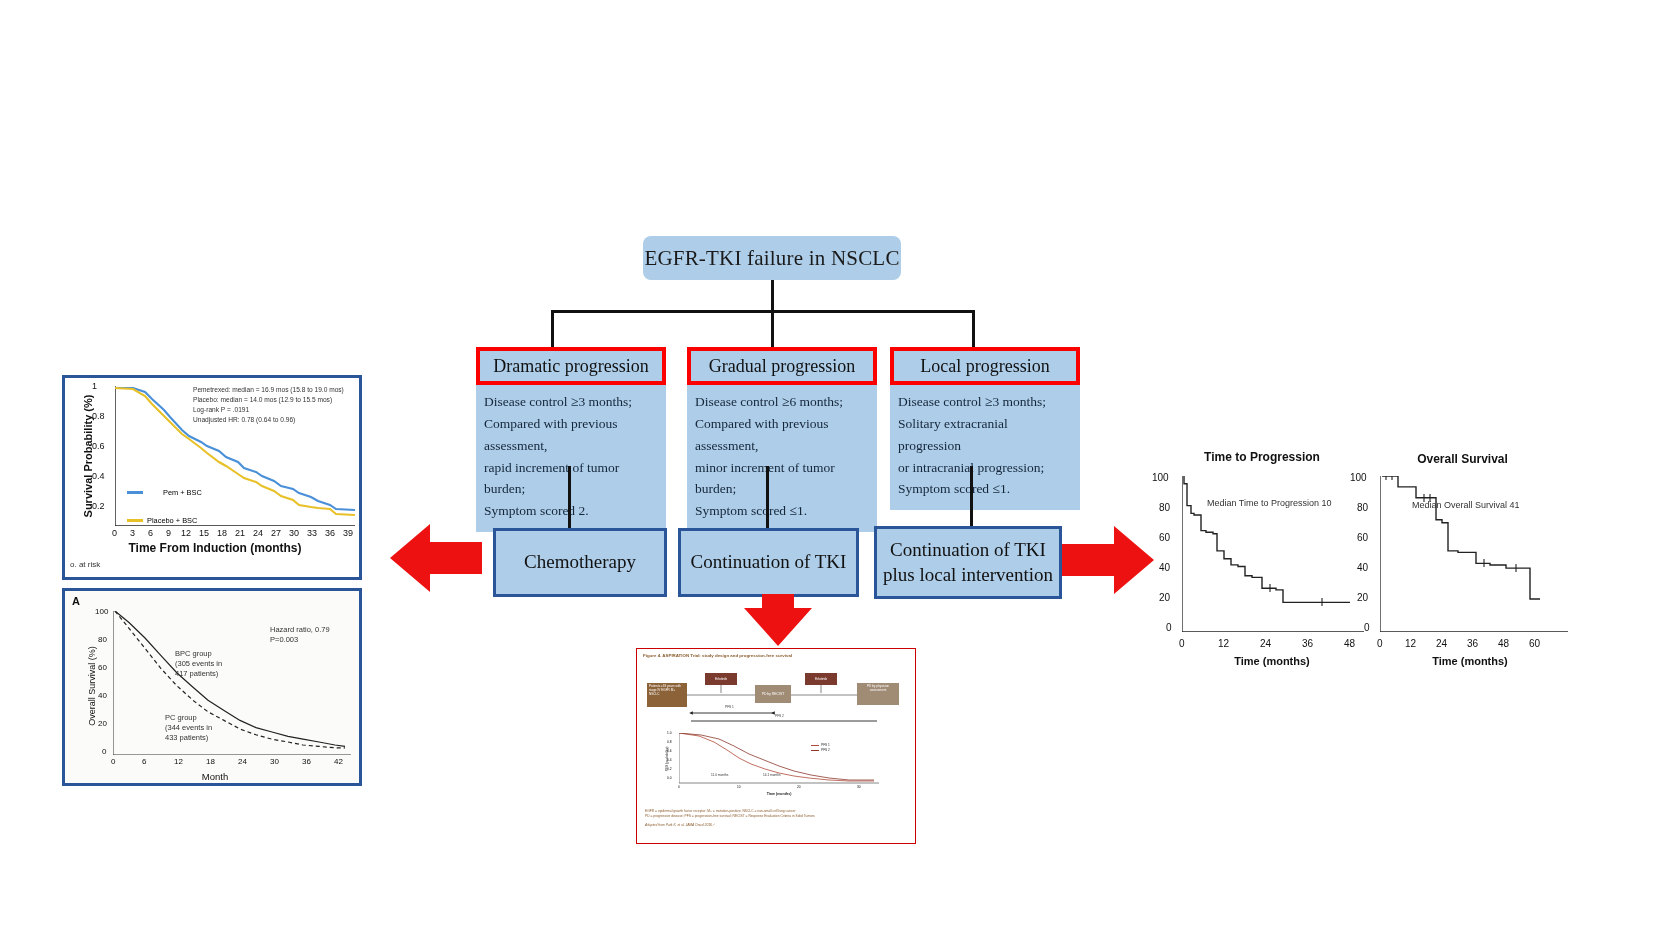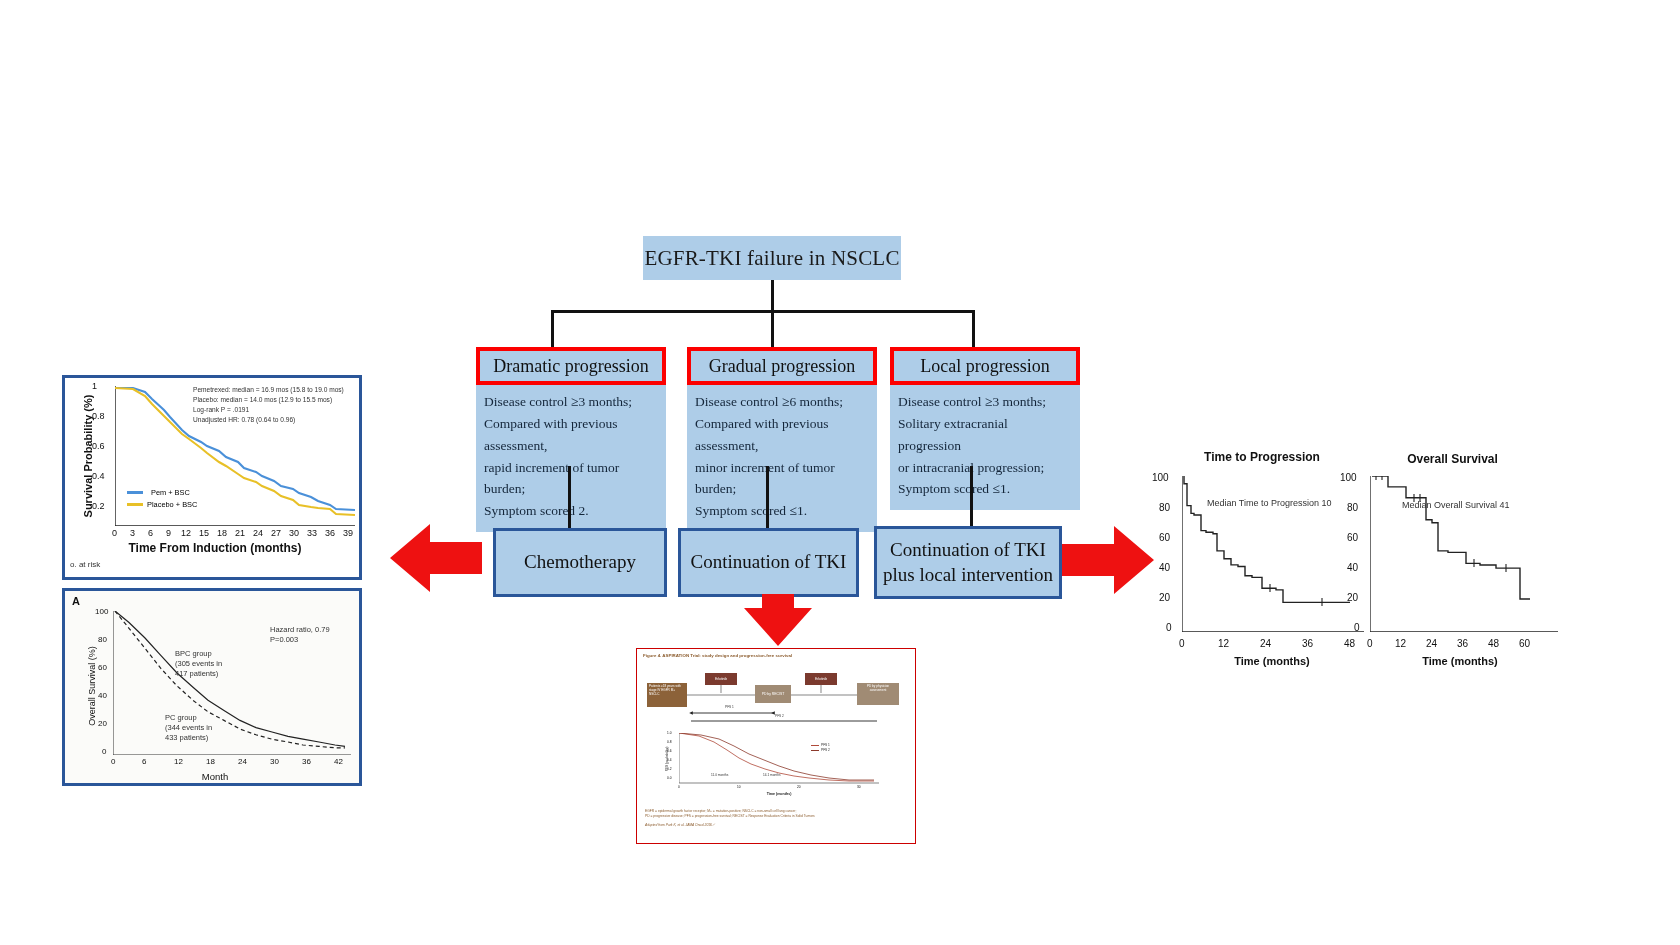--- a/index.html
+++ b/index.html
@@ -6,21 +6,21 @@
   body{
     width:1680px;height:945px;background:#ffffff;position:relative;
     font-family:"Liberation Serif", serif;overflow:hidden;
   }
   .abs{position:absolute;}
 
   
   #root-box{
     left:643px;top:236px;width:258px;height:44px;
     background:#aecde8;display:flex;align-items:center;justify-content:center;
-    font-size:21px;color:#1a1a1a;letter-spacing:.2px;
+    font-size:21px;color:#1a1a1a;letter-spacing:.2px;border-radius:8px;
   }
 
   .crit-col{width:190px;}
   .crit-head{
     height:30px;background:#aecde8;border:4px solid #fc0000;
     display:flex;align-items:center;justify-content:center;
     font-size:18px;color:#111;box-sizing:content-box;
   }
   .crit-body{
     background:#aecde8;padding:6px 8px 10px 8px;
@@ -159,21 +159,21 @@
 
       <polyline fill="none" stroke="#e8c027" stroke-width="2.1" points="0,2 18,3 30,10 37,18 49,30 55,36 67,48 74,53 86,62 92,67 104,76 111,80 123,88 129,92 141,96 147,100 159,105 166,110 178,114 184,119 196,121 203,122 215,123 221,128 240,129"></polyline>
     </svg>
 
     <div class="chart-note" style="left:128px;top:8px;font-size:6.6px;white-space:nowrap;">Pemetrexed: median = 16.9 mos (15.8 to 19.0 mos)</div>
     <div class="chart-note" style="left:128px;top:18px;font-size:6.6px;white-space:nowrap;">Placebo: median = 14.0 mos (12.9 to 15.5 mos)</div>
     <div class="chart-note" style="left:128px;top:28px;font-size:6.6px;white-space:nowrap;">Log-rank P = .0191</div>
     <div class="chart-note" style="left:128px;top:38px;font-size:6.6px;white-space:nowrap;">Unadjusted HR: 0.78 (0.64 to 0.96)</div>
 
     <div class="abs" style="left:62px;top:110px;font-size:7.4px;font-family:'Liberation Sans',sans-serif;">
-      <div style="display:flex;align-items:center;gap:8px;margin-bottom:3px;">
+      <div style="display:flex;align-items:center;gap:20px;margin-bottom:19px;">
         <span style="display:inline-block;width:16px;height:2.6px;background:#4a90d9;"></span>
         <span>Pem + BSC</span>
       </div>
       <div style="display:flex;align-items:center;gap:4px;">
         <span style="display:inline-block;width:16px;height:2.6px;background:#e8c027;"></span>
         <span>Placebo + BSC</span>
       </div>
     </div>
 
     <div class="abs" style="left:50px;top:150px;width:240px;height:12px;">
@@ -302,21 +302,21 @@
       <span class="ticklab" style="left:78px;font-size:10px;">24</span>
       <span class="ticklab" style="left:120px;font-size:10px;">36</span>
       <span class="ticklab" style="left:162px;font-size:10px;">48</span>
     </div>
 
     <div class="axtitle" style="left:20px;top:205px;width:200px;text-align:center;font-size:11px;">Time (months)</div>
   </div>
 </div>
 
 <div class="abs" style="left:1340px;top:452px;width:225px;height:220px;">
-  <div style="position:relative;width:100%;height:100%;">
+  <div style="position:relative;width:100%;height:100%;margin-left:10px;">
     <div class="axtitle" style="left:0;top:0px;width:225px;text-align:center;font-size:12px;">Overall Survival</div>
 
     <div class="ticklab" style="left:0px;top:20px;font-size:10px;">100</div>
     <div class="ticklab" style="left:7px;top:50px;font-size:10px;">80</div>
     <div class="ticklab" style="left:7px;top:80px;font-size:10px;">60</div>
     <div class="ticklab" style="left:7px;top:110px;font-size:10px;">40</div>
     <div class="ticklab" style="left:7px;top:140px;font-size:10px;">20</div>
     <div class="ticklab" style="left:14px;top:170px;font-size:10px;">0</div>
 
     <svg class="abs" style="left:30px;top:24px;" width="188" height="156" viewBox="0 0 188 156">

